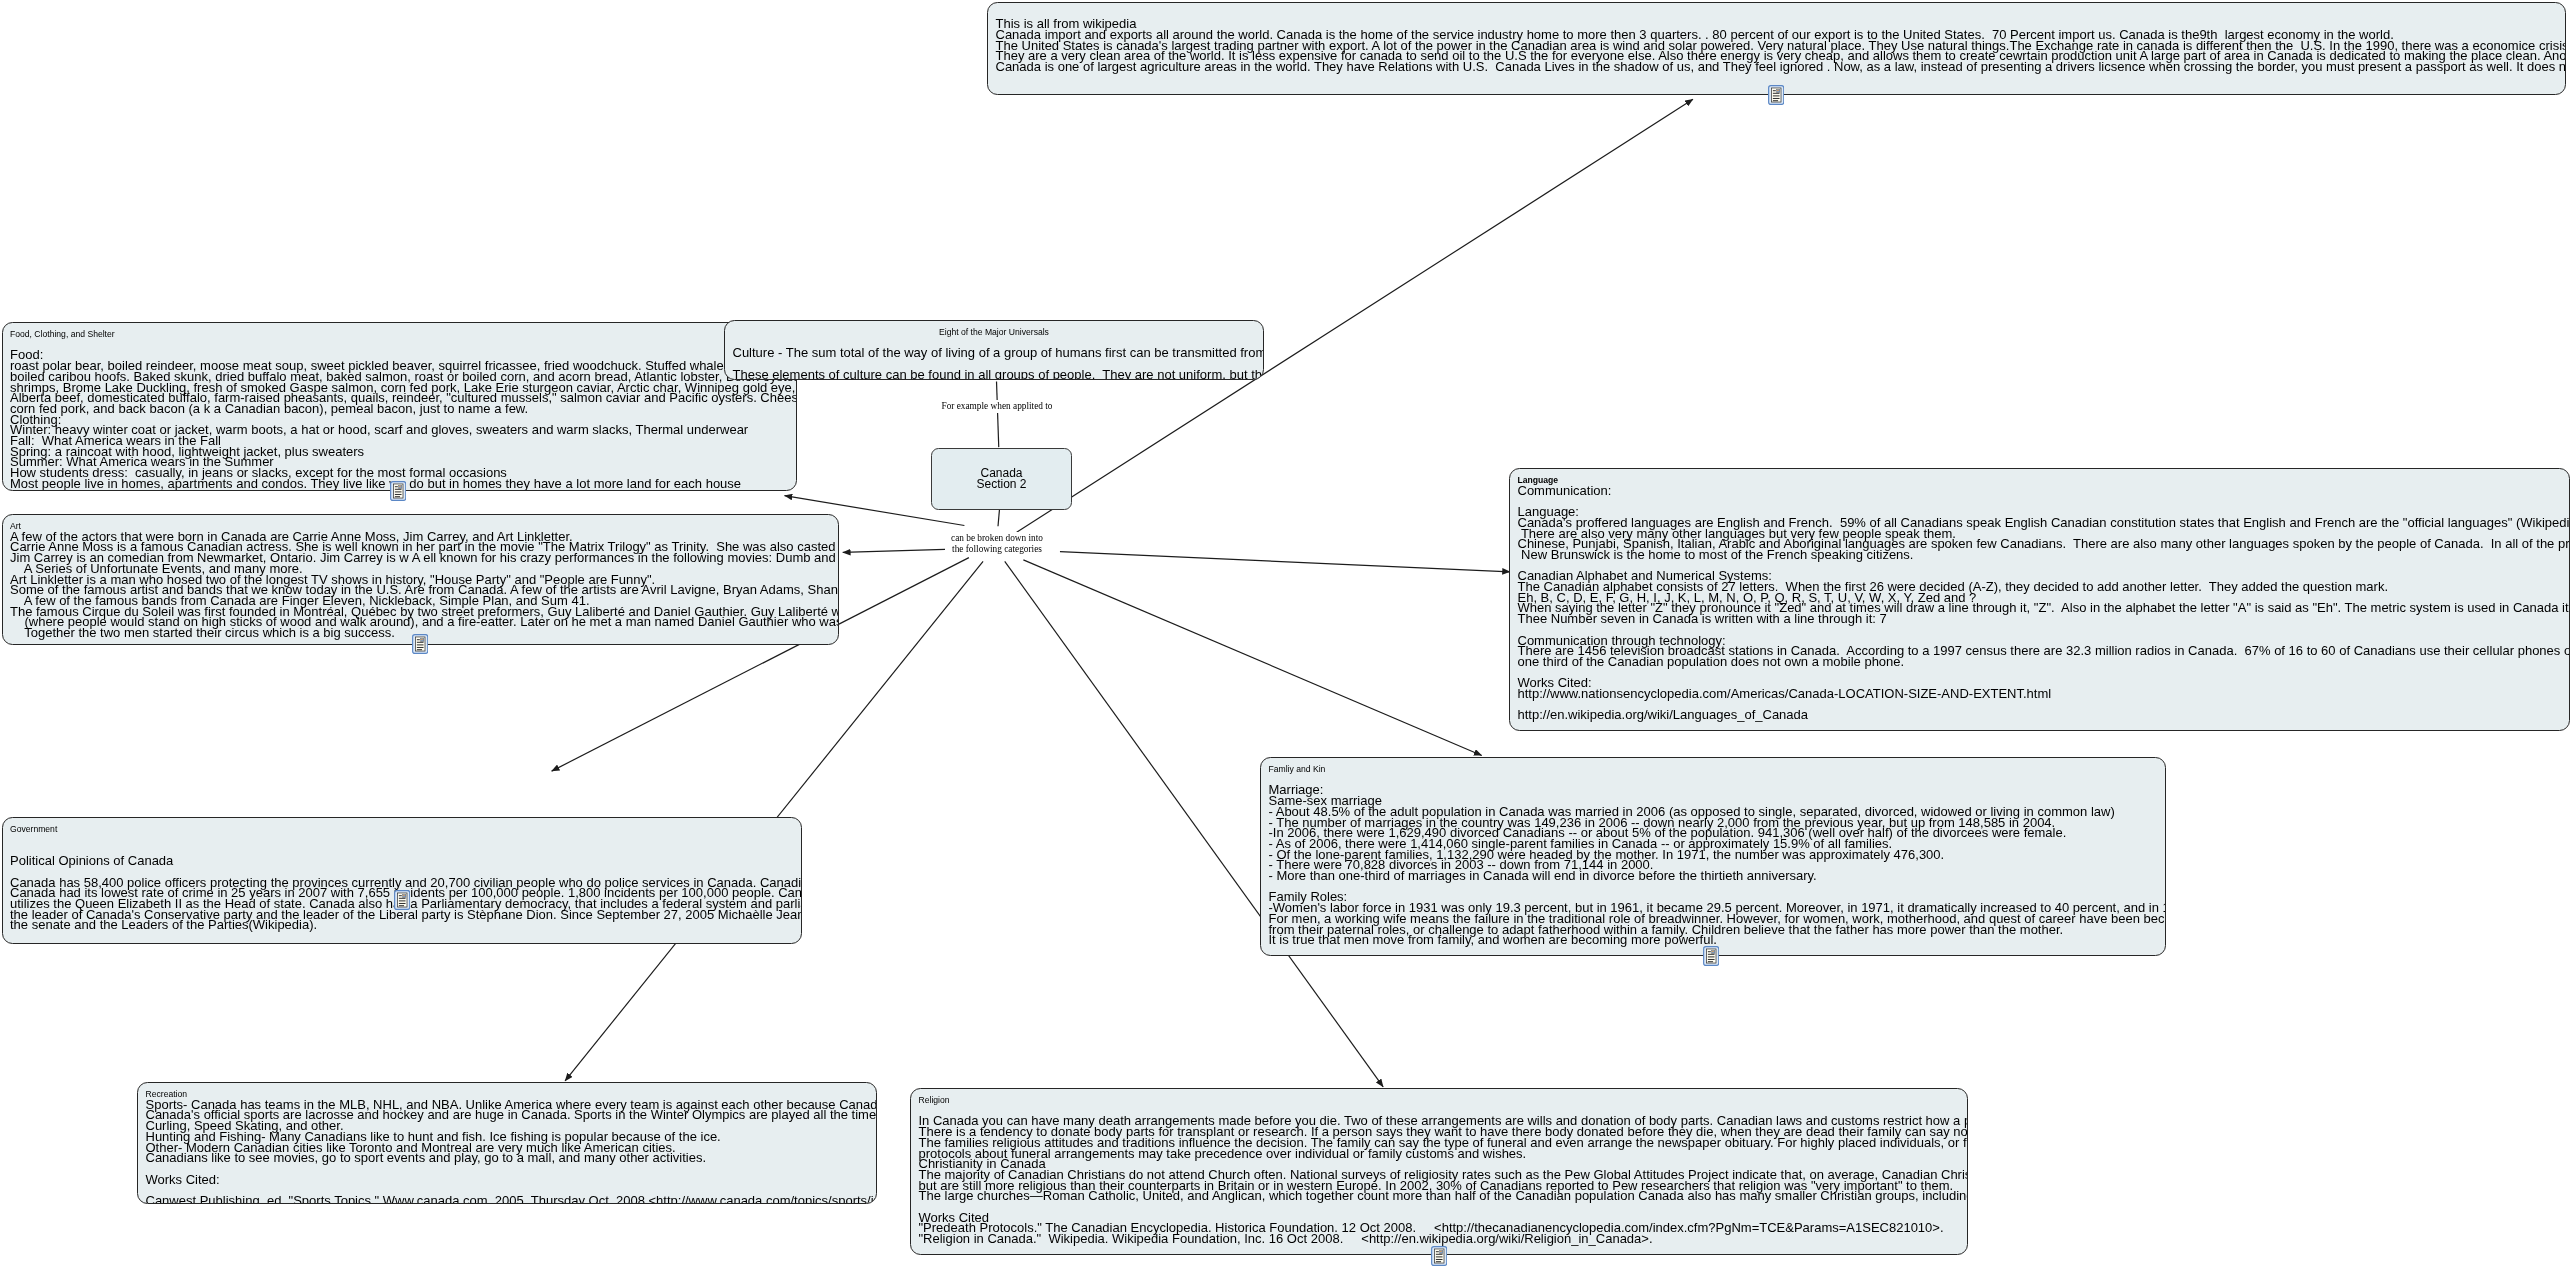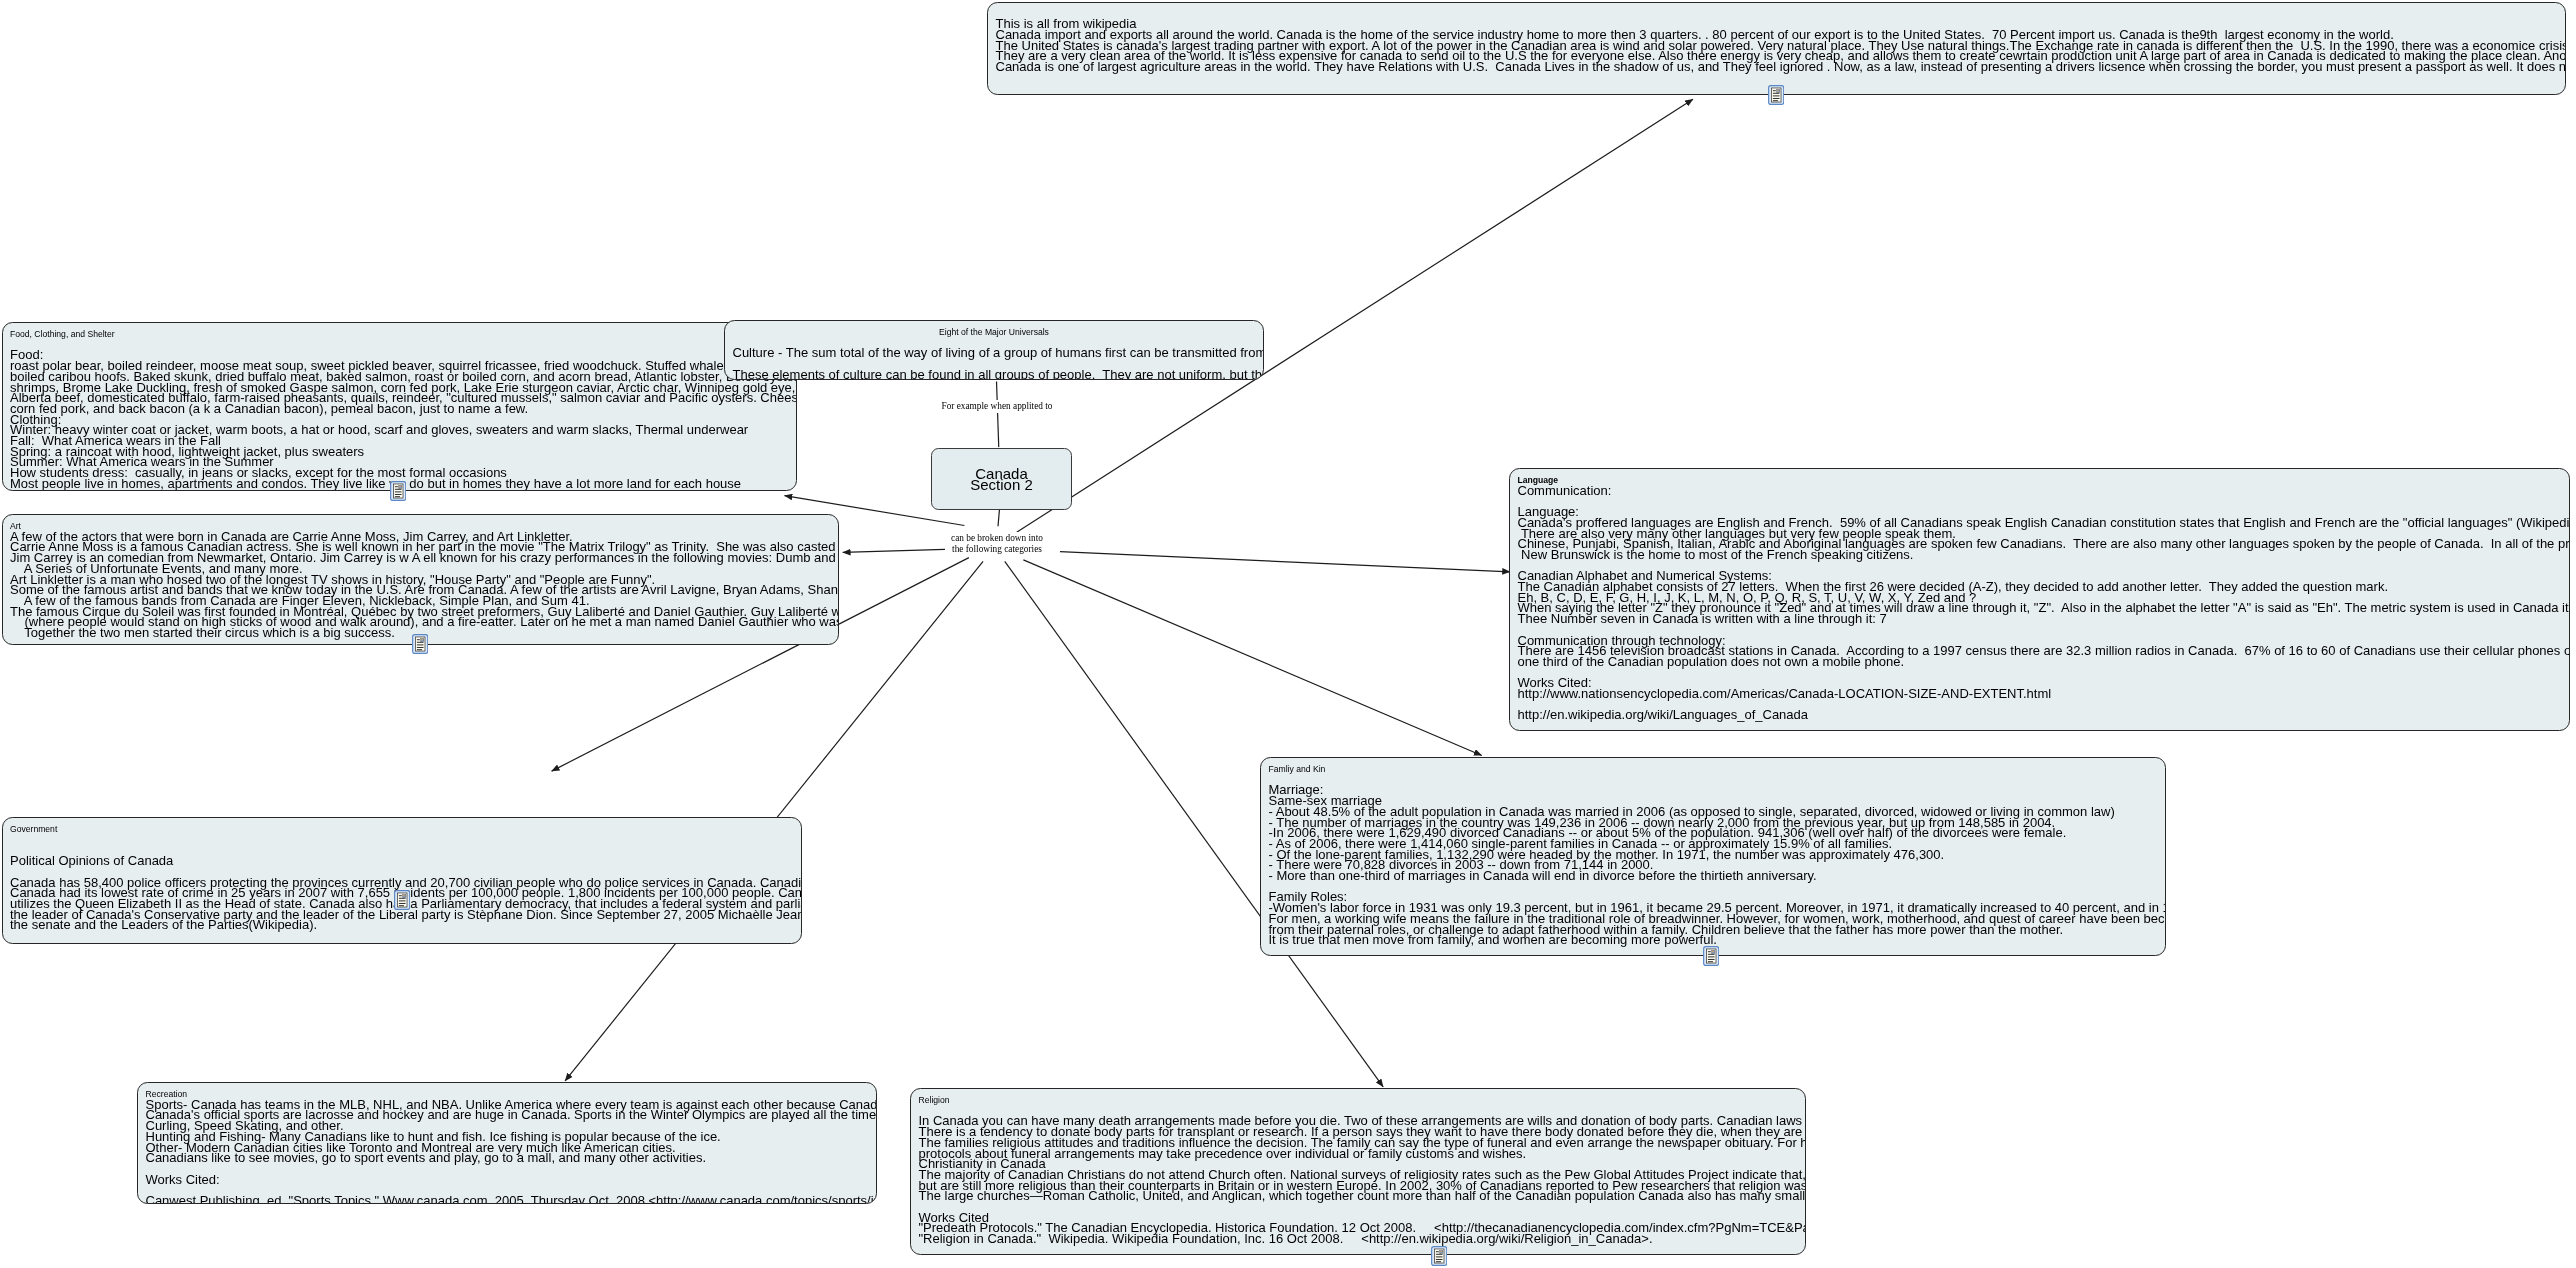--- a/index.html
+++ b/index.html
@@ -8,21 +8,21 @@
   #links{position:absolute;left:0;top:0;z-index:1;}
   .tbox{position:absolute;z-index:2;background:#e7eef0;border:1.1px solid #262626;
         border-radius:10.5px;padding:6px 7.5px;box-sizing:border-box;overflow:hidden;}
   .btitle{font-size:8.6px;line-height:10.7px;white-space:pre;}
   .btitle.bold{font-weight:bold;}
   .bbody{font-size:13px;line-height:10.7px;white-space:pre;}
   .center{text-align:center;}
   #box-universals{z-index:4;}
   #node-canada{position:absolute;z-index:3;background:#e3edf0;border:1.5px solid #3a3a3a;
                border-radius:7.5px;display:flex;align-items:center;justify-content:center;
-               text-align:center;font-size:15px;line-height:11.2px;white-space:pre;}
+               text-align:center;font-size:12px;line-height:11.2px;white-space:pre;}
   .hublabel{position:absolute;z-index:5;background:#ffffff;font-size:9.3px;line-height:11.2px;
             text-align:center;transform:translateX(-50%);padding:0.7px 4.5px;white-space:pre;font-family:Liberation Serif, serif;}
   .noteicon{position:absolute;z-index:6;width:16.4px;height:20px;}
 </style>
 </head>
 <body>
 
 <div id="canvas">
 
   <svg id="links" width="2576" height="1269" viewBox="0 0 3451 1700">
@@ -150,21 +150,21 @@
 Curling, Speed Skating, and other.
 Hunting and Fishing- Many Canadians like to hunt and fish. Ice fishing is popular because of the ice.
 Other- Modern Canadian cities like Toronto and Montreal are very much like American cities.
 Canadians like to see movies, go to sport events and play, go to a mall, and many other activities.
 
 Works Cited:
 
 Canwest Publishing, ed. "Sports Topics." Www.canada.com. 2005. Thursday Oct. 2008 &lt;http://www.canada.com/topics/sports/index.html&gt;.</div>
   </div>
 
-  <div class="tbox" id="box-religion" style="left:910px;top:1088px;width:896px;height:167px;">
+  <div class="tbox" id="box-religion" style="left:910px;top:1088px;width:1058px;height:167px;">
     <div class="btitle">Religion</div>
     <div class="bbody">
 In Canada you can have many death arrangements made before you die. Two of these arrangements are wills and donation of body parts. Canadian laws and customs restrict how a person's wishes are enforced after death.
 There is a tendency to donate body parts for transplant or research. If a person says they want to have there body donated before they die, when they are dead their family can say no if they have strong views about dismembering the dead.
 The families religious attitudes and traditions influence the decision. The family can say the type of funeral and even arrange the newspaper obituary. For highly placed individuals, or for a member of the armed forces or the police, public
 protocols about funeral arrangements may take precedence over individual or family customs and wishes.
 Christianity in Canada
 The majority of Canadian Christians do not attend Church often. National surveys of religiosity rates such as the Pew Global Attitudes Project indicate that, on average, Canadian Christians are less observant than those of the United States
 but are still more religious than their counterparts in Britain or in western Europe. In 2002, 30% of Canadians reported to Pew researchers that religion was "very important" to them.
 The large churches—Roman Catholic, United, and Anglican, which together count more than half of the Canadian population Canada also has many smaller Christian groups, including Orthodox Christianity.

